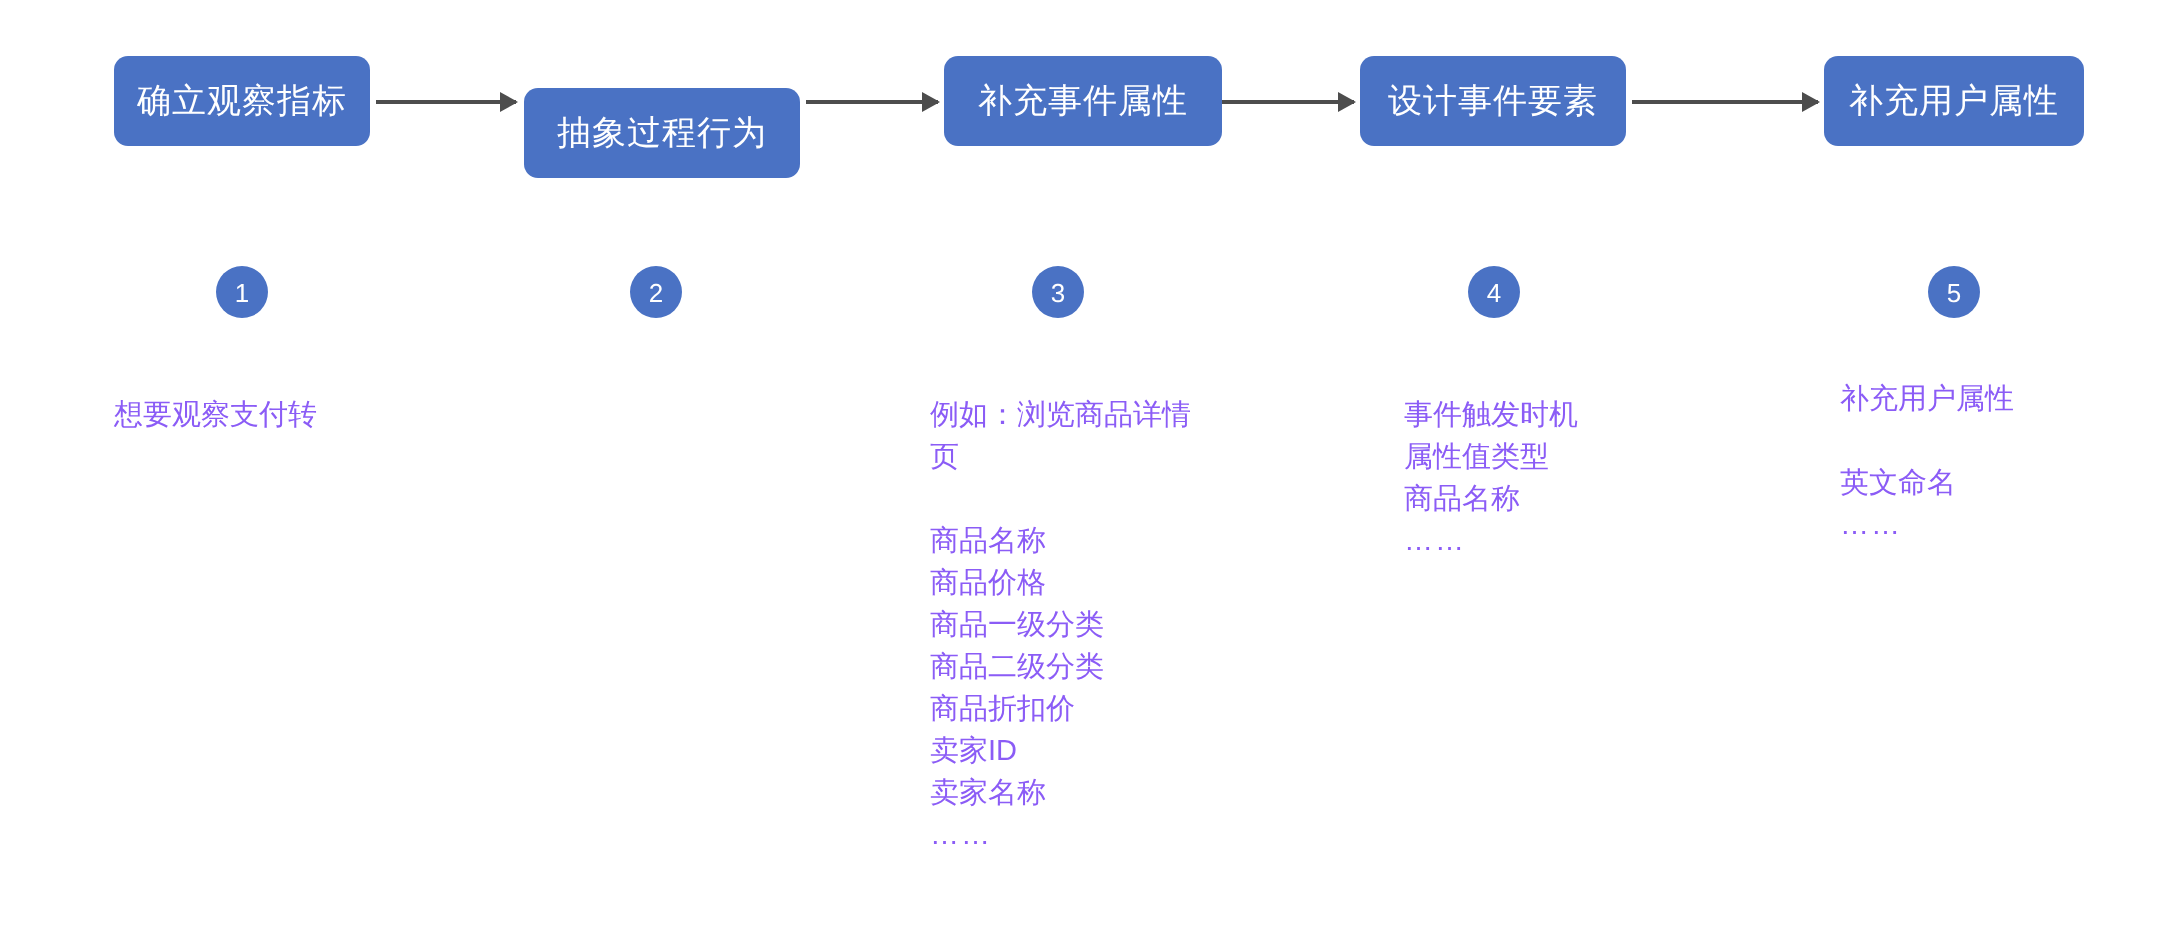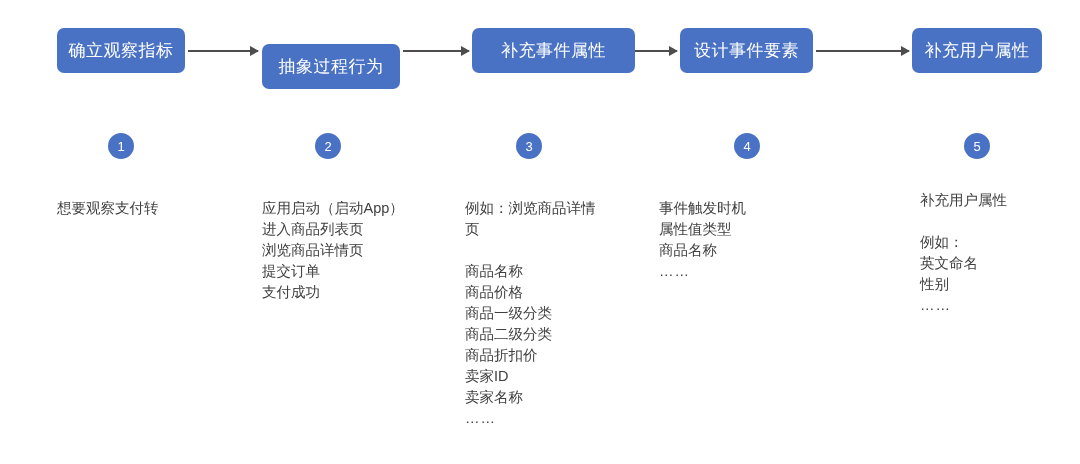--- a/index.html
+++ b/index.html
@@ -70,21 +70,21 @@
     align-items: center;
     justify-content: center;
     line-height: 1;
   }
 
   
   .col {
     position: absolute;
     font-size: 14.5px;
     line-height: 21px;
-    color: #404040;
+    color: #8b5cf6;
     white-space: pre-wrap;
   }
   .col .blank-line {
     display: block;
     height: 21px;
   }
   .col .line {
     display: block;
   }
   .col .ellipsis {
@@ -96,26 +96,25 @@
 <body>
 
 <div id="canvas">
 
 <div class="arrow" style="left: 188px; width: 70px;"></div>
     <div class="arrow" style="left: 403px; width: 66px;"></div>
     <div class="arrow" style="left: 610px; width: 67px;"></div>
     <div class="arrow" style="left: 816px; width: 93px;"></div>
     <div class="flow-box" style="left: 57px; width: 128px;">确立观察指标</div>
     <div class="flow-box" style="left: 262px; width: 138px; margin-top: 16px;">抽象过程行为</div>
-    <div class="flow-box" style="left: 472px; width: 163px;">补充事件属性</div>
+    <div class="flow-box" style="left: 472px; width: 139px;">补充事件属性</div>
     <div class="flow-box" style="left: 680px; width: 133px; text-align: right;">设计事件要素</div>
     <div class="flow-box" style="left: 912px; width: 130px;">补充用户属性</div>
     <div class="badge" style="left: 108px;">1</div>
     <div class="badge" style="left: 315px;">2</div>
     <div class="badge" style="left: 516px;">3</div>
     <div class="badge" style="left: 734px;">4</div>
     <div class="badge" style="left: 964px;">5</div>
     <div class="col" style="left: 57px; top: 198px; width: 180px;"><span class="line">想要观察支付转</span></div>
-    <div class="col" style="left: 262px; top: 198px; width: 200px;"><span class="line">应用启动（启动App）</span><span class="line">进入商品列表页</span><span class="line">浏览商品详情页</span><span class="line">提交订单</span><span class="line">支付成功</span></div>
     <div class="col" style="left: 465px; top: 198px; width: 205px;"><span class="line">例如：浏览商品详情</span><span class="line">页</span><span class="blank-line"></span><span class="line">商品名称</span><span class="line">商品价格</span><span class="line">商品一级分类</span><span class="line">商品二级分类</span><span class="line">商品折扣价</span><span class="line">卖家ID</span><span class="line">卖家名称</span><span class="ellipsis">……</span></div>
-    <div class="col" style="left: 659px; top: 198px; width: 190px;"><span class="line">事件触发时机</span><span class="line">属性值类型</span><span class="line">商品名称</span><span class="ellipsis">……</span></div>
-    <div class="col" style="left: 920px; top: 190px; width: 160px;"><span class="line">补充用户属性</span><span class="blank-line"></span><span class="line">例如：</span><span class="line">英文命名</span><span class="line">性别</span><span class="ellipsis">……</span></div>
+    <div class="col" style="left: 702px; top: 198px; width: 190px;"><span class="line">事件触发时机</span><span class="line">属性值类型</span><span class="line">商品名称</span><span class="ellipsis">……</span></div>
+    <div class="col" style="left: 920px; top: 190px; width: 160px;"><span class="line">补充用户属性</span><span class="blank-line"></span><span class="line">英文命名</span><span class="ellipsis">……</span></div>
   </div>
 
 </body></html>

